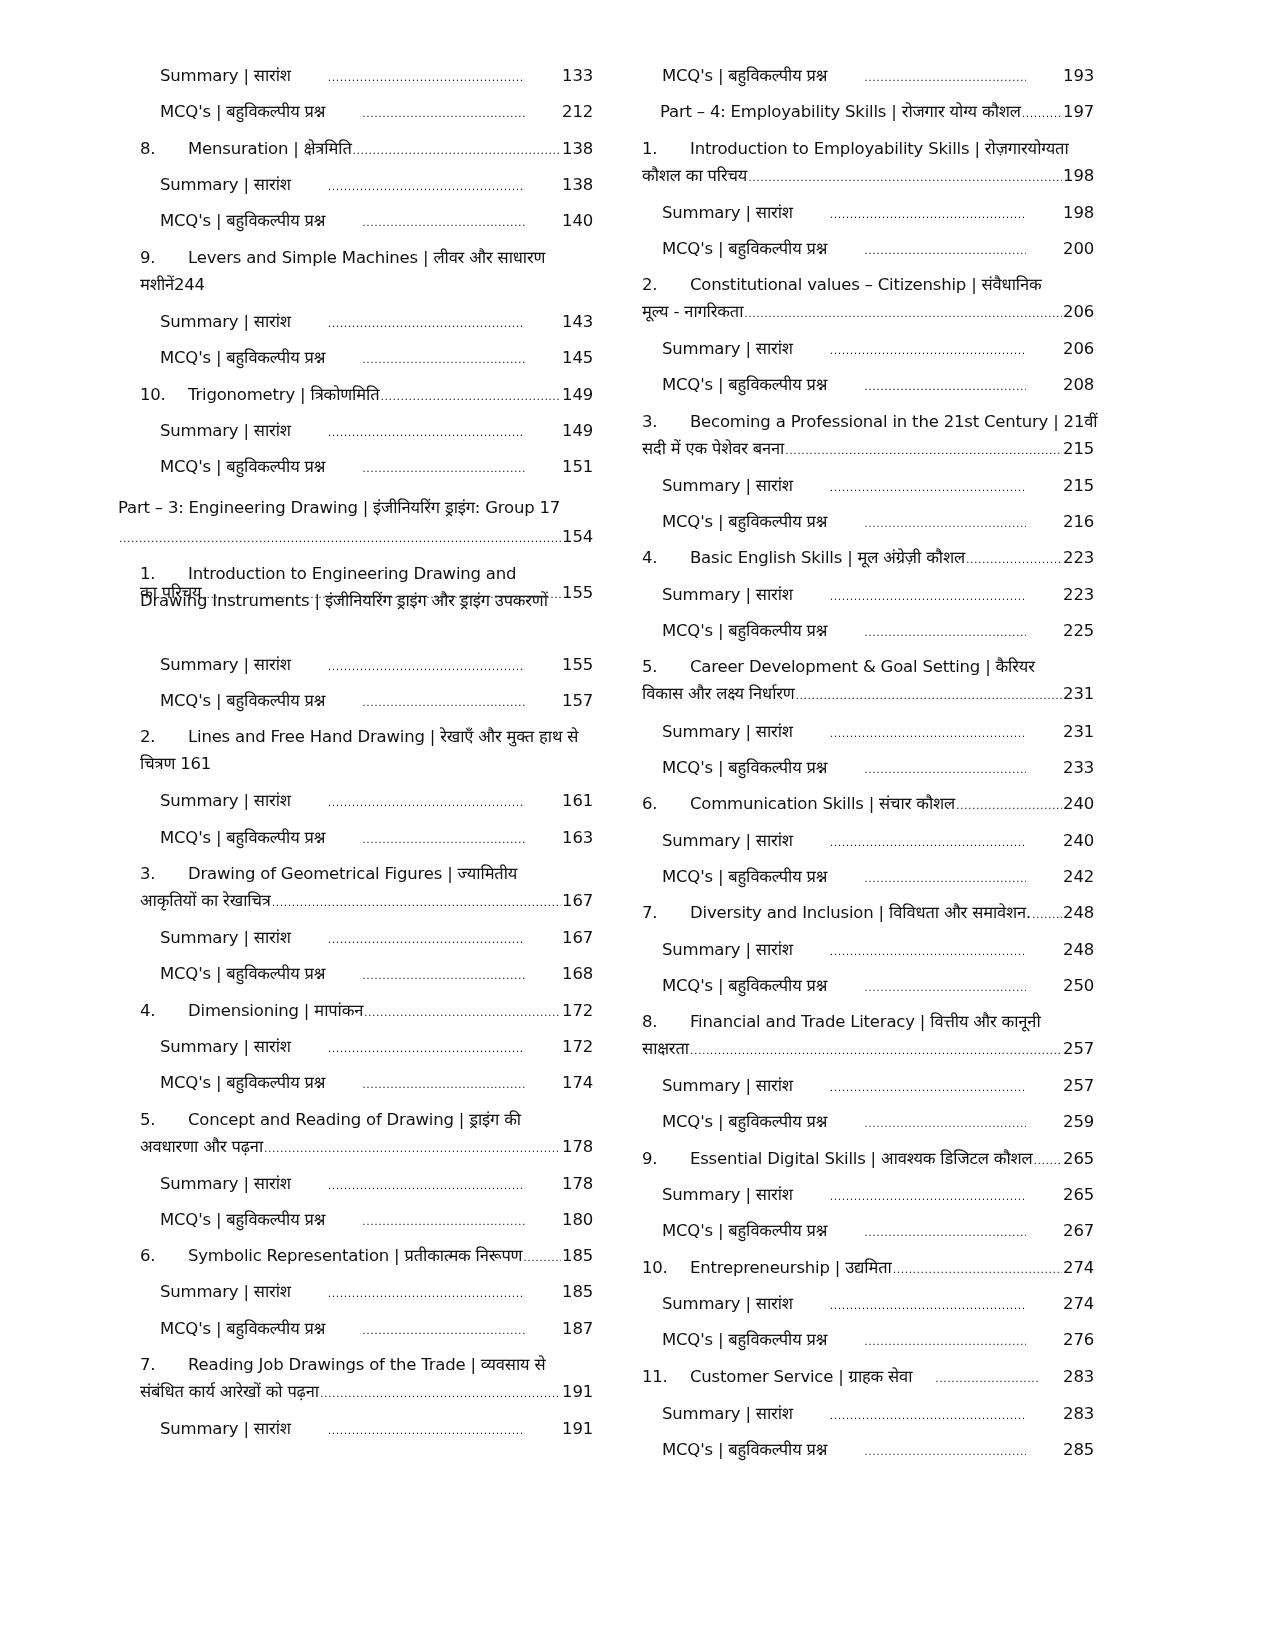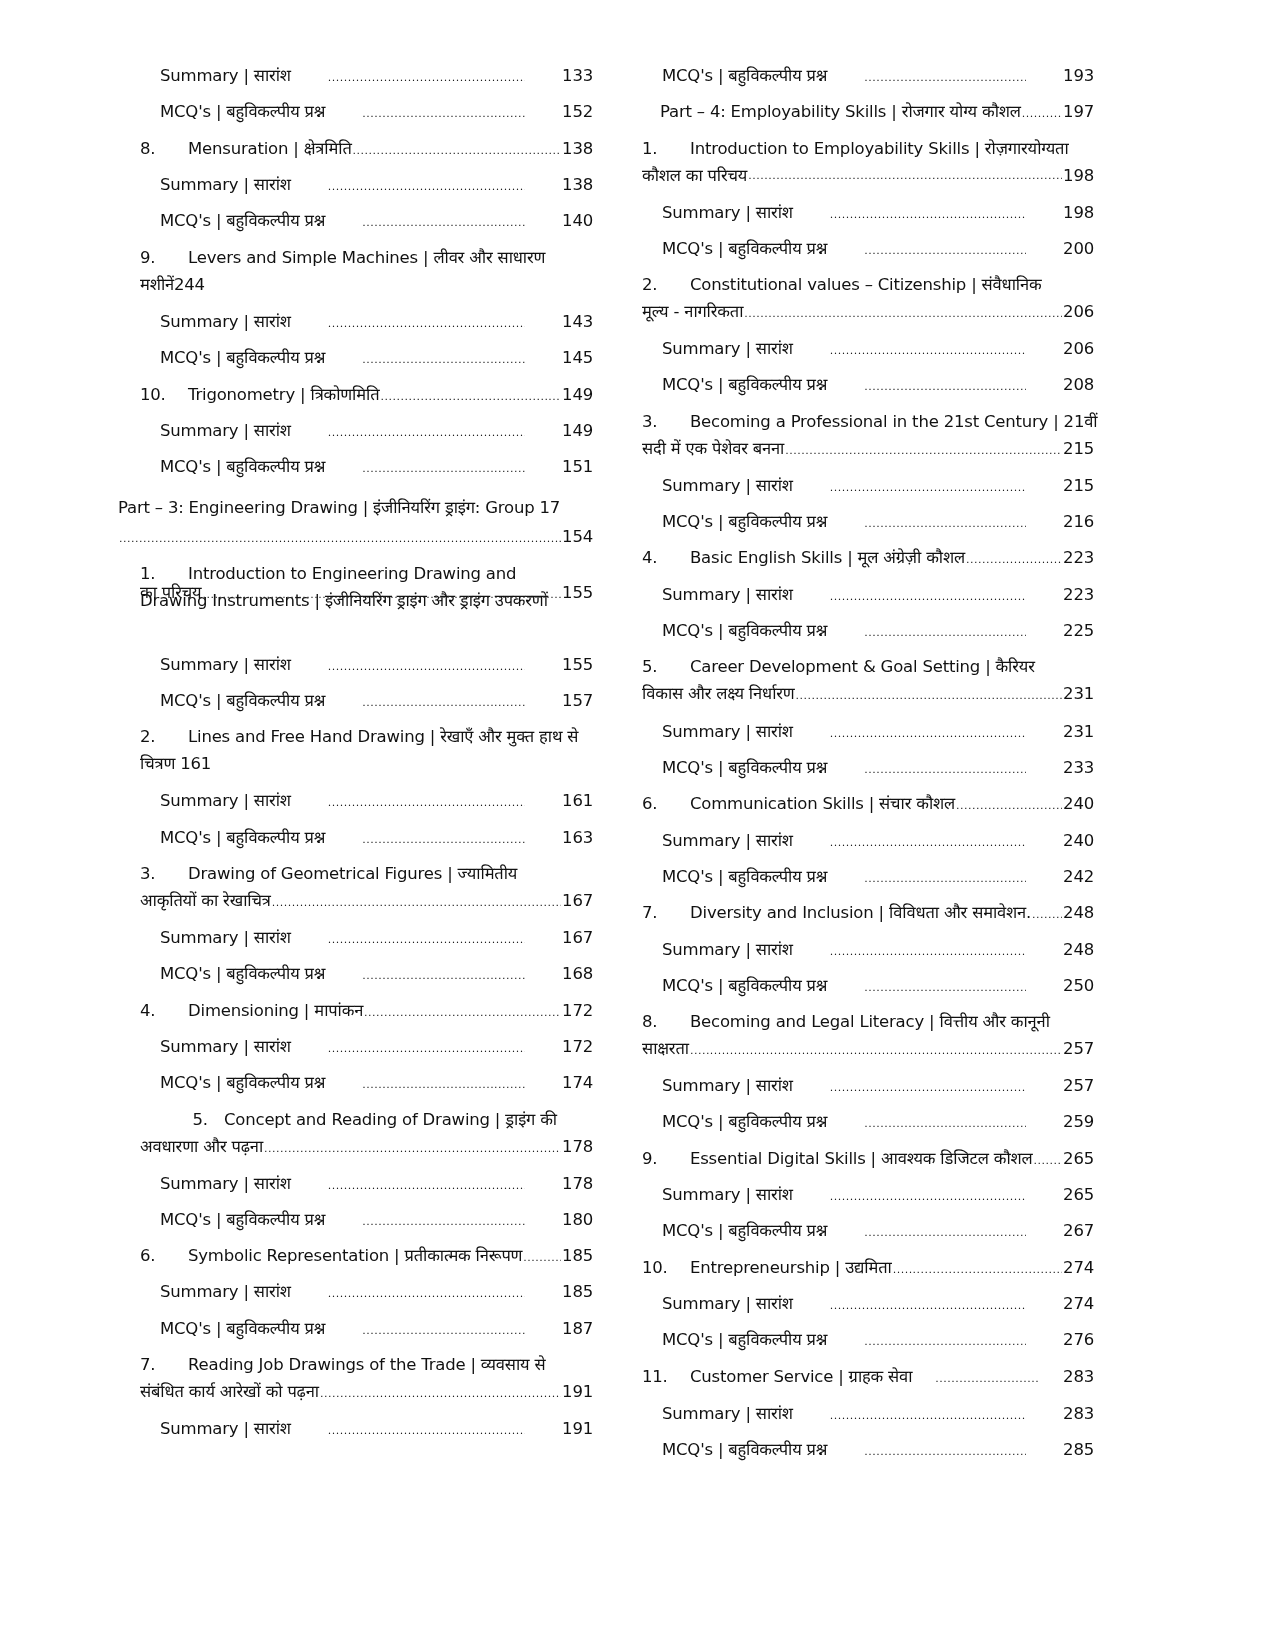--- a/index.html
+++ b/index.html
@@ -25,21 +25,21 @@
 
 <div id="col-left" class="col">
     <div class="line ind-sub" style="top: 63px;">
       <span class="txt">Summary | सारांश</span>
       <span class="dots"></span>
       <span class="pg">133</span>
     </div>
     <div class="line ind-sub" style="top: 99px;">
       <span class="txt">MCQ's | बहुविकल्पीय प्रश्न</span>
       <span class="dots"></span>
-      <span class="pg">152</span>
+      <span class="pg">212</span>
     </div>
     <div class="line ind-ch" style="top: 136px;">
       <span class="txt"><span class="num">8.</span><span>Mensuration | क्षेत्रमिति</span></span>
       <span class="dots"></span>
       <span class="pg">138</span>
     </div>
     <div class="line ind-sub" style="top: 172px;">
       <span class="txt">Summary | सारांश</span>
       <span class="dots"></span>
       <span class="pg">138</span>
@@ -151,21 +151,21 @@
       <span class="txt">Summary | सारांश</span>
       <span class="dots"></span>
       <span class="pg">172</span>
     </div>
     <div class="line ind-sub" style="top: 1070px;">
       <span class="txt">MCQ's | बहुविकल्पीय प्रश्न</span>
       <span class="dots"></span>
       <span class="pg">174</span>
     </div>
     <div class="line ind-ch justify" style="top: 1107px;">
-      <span class="txt" style="display: block; text-align: center;"><span class="num">5.</span><span>Concept and Reading of Drawing | ड्राइंग की</span></span>
+      <span class="txt" style="display: block;"><span class="num">5.</span><span>Concept and Reading of Drawing | ड्राइंग की</span></span>
     </div>
     <div class="line ind-ch" style="top: 1134px;">
       <span class="txt">अवधारणा और पढ़ना</span>
       <span class="dots"></span>
       <span class="pg">178</span>
     </div>
     <div class="line ind-sub" style="top: 1171px;">
       <span class="txt">Summary | सारांश</span>
       <span class="dots"></span>
       <span class="pg">178</span>
@@ -211,21 +211,21 @@
       <span class="pg">193</span>
     </div>
     <div class="line " style="top: 99px; margin-left: 40px;">
       <span class="txt">Part – 4: Employability Skills | रोजगार योग्य कौशल</span>
       <span class="dots"></span>
       <span class="pg">197</span>
     </div>
     <div class="line ind-ch justify" style="top: 136px;">
       <span class="txt" style="display: block;"><span class="num">1.</span><span>Introduction to Employability Skills | रोज़गारयोग्यता</span></span>
     </div>
-    <div class="line ind-ch" style="top: 163px; align-items: center;">
+    <div class="line ind-ch" style="top: 163px;">
       <span class="txt">कौशल का परिचय</span>
       <span class="dots"></span>
       <span class="pg">198</span>
     </div>
     <div class="line ind-sub" style="top: 200px;">
       <span class="txt">Summary | सारांश</span>
       <span class="dots"></span>
       <span class="pg">198</span>
     </div>
     <div class="line ind-sub" style="top: 236px;">
@@ -326,21 +326,21 @@
       <span class="txt">Summary | सारांश</span>
       <span class="dots"></span>
       <span class="pg">248</span>
     </div>
     <div class="line ind-sub" style="top: 973px;">
       <span class="txt">MCQ's | बहुविकल्पीय प्रश्न</span>
       <span class="dots"></span>
       <span class="pg">250</span>
     </div>
     <div class="line ind-ch justify" style="top: 1009px;">
-      <span class="txt" style="display: block;"><span class="num">8.</span><span>Becoming and Legal Literacy | वित्तीय और कानूनी</span></span>
+      <span class="txt" style="display: block;"><span class="num">8.</span><span>Financial and Trade Literacy | वित्तीय और कानूनी</span></span>
     </div>
     <div class="line ind-ch" style="top: 1036px;">
       <span class="txt">साक्षरता</span>
       <span class="dots"></span>
       <span class="pg">257</span>
     </div>
     <div class="line ind-sub" style="top: 1073px;">
       <span class="txt">Summary | सारांश</span>
       <span class="dots"></span>
       <span class="pg">257</span>

